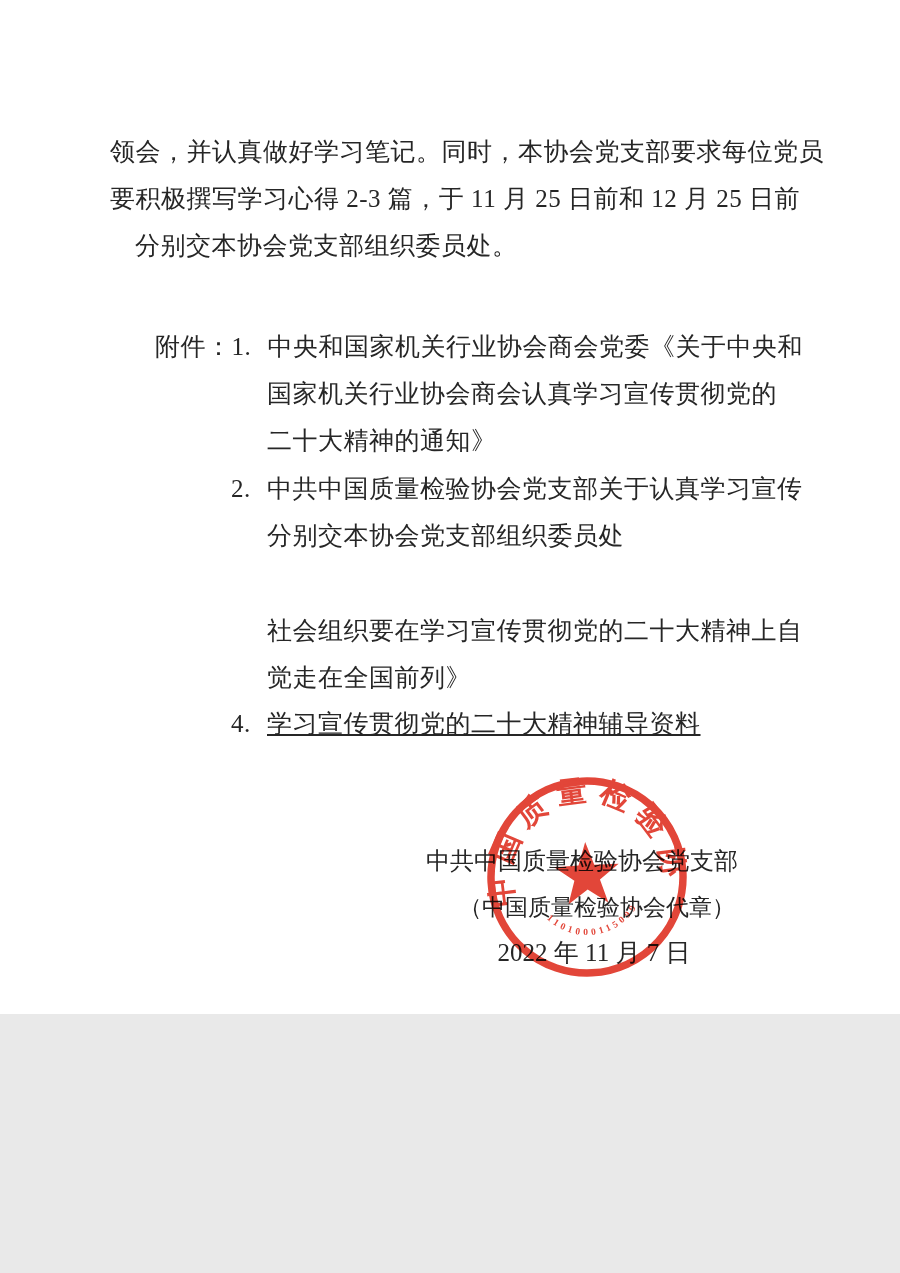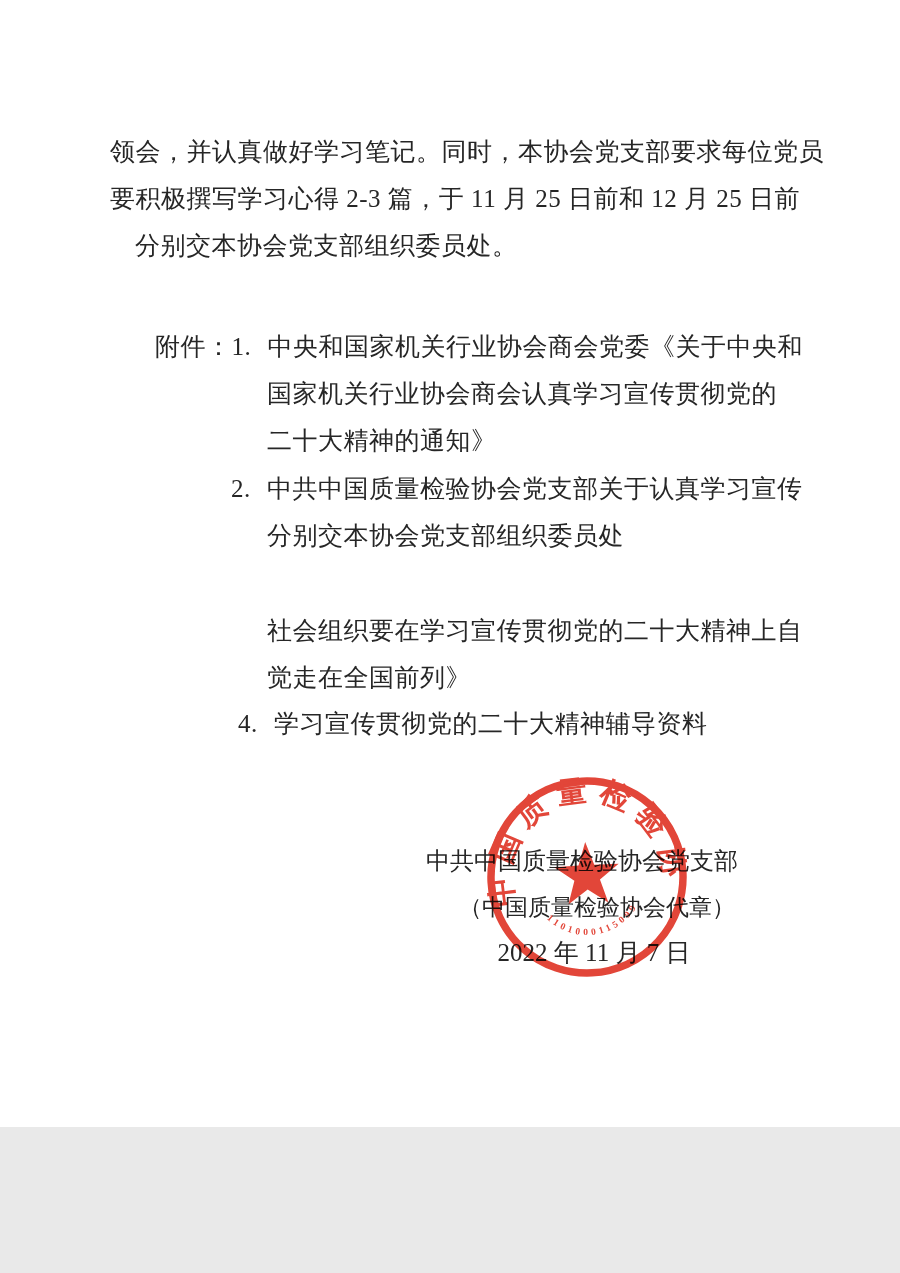--- a/index.html
+++ b/index.html
@@ -1,18 +1,18 @@
 <!DOCTYPE html>
 <html><head>
 <meta charset="utf-8">
 <style>
   html,body { margin:0; padding:0; background:#e9e9e9; }
   .page {
     position:relative;
-    width:900px; height:1127px;
+    width:900px; height:1014px;
     margin:0 auto;
     background:#ffffff;
     font-family:"Liberation Serif", serif;
     color:#262626;
     overflow:hidden;
   }
   .line {
     position:absolute;
     white-space:nowrap;
     font-size:25px;
@@ -61,21 +61,21 @@
   <div class="line" style="top:427px; left:267px;">二十大精神的通知》</div>
 
   <div class="line" style="top:475px; left:231px;">
     <span class="att-num">2.</span><span>中共中国质量检验协会党支部关于认真学习宣传</span>
   </div>
   <div class="line" style="top:522px; left:267px;">分别交本协会党支部组织委员处</div>
 
   <div class="line" style="top:664px; left:267px;">觉走在全国前列》</div>
   <div class="line" style="top:617px; left:267px;">社会组织要在学习宣传贯彻党的二十大精神上自</div>
 
-  <div class="line" style="top:710px; left:238px;">
+  <div class="line" style="top:710px; left:231px;text-decoration:underline;">
     <span class="att-num">4.</span><span>学习宣传贯彻党的二十大精神辅导资料</span>
   </div>
 
   <div class="sig" style="top:848px; left:582px; font-size:24px;">中共中国质量检验协会党支部</div>
   <div class="sig" style="top:895px; left:597px; font-size:23px;">（中国质量检验协会代章）</div>
   <div class="sig" style="top:939px; left:594px; font-size:25px;">2022 年 11 月 7 日</div>
 
   <svg class="seal" viewBox="0 0 210 210">
     <circle cx="105" cy="105" r="96" fill="none" stroke="#e0382a" stroke-width="7.5"></circle>
     <polygon fill="#e0382a" points="105,70 112.9,93.1 137.3,93.5 117.8,108.2 125,131.5 105,117.5 85,131.5 92.2,108.2 72.7,93.5 97.1,93.1"></polygon>

